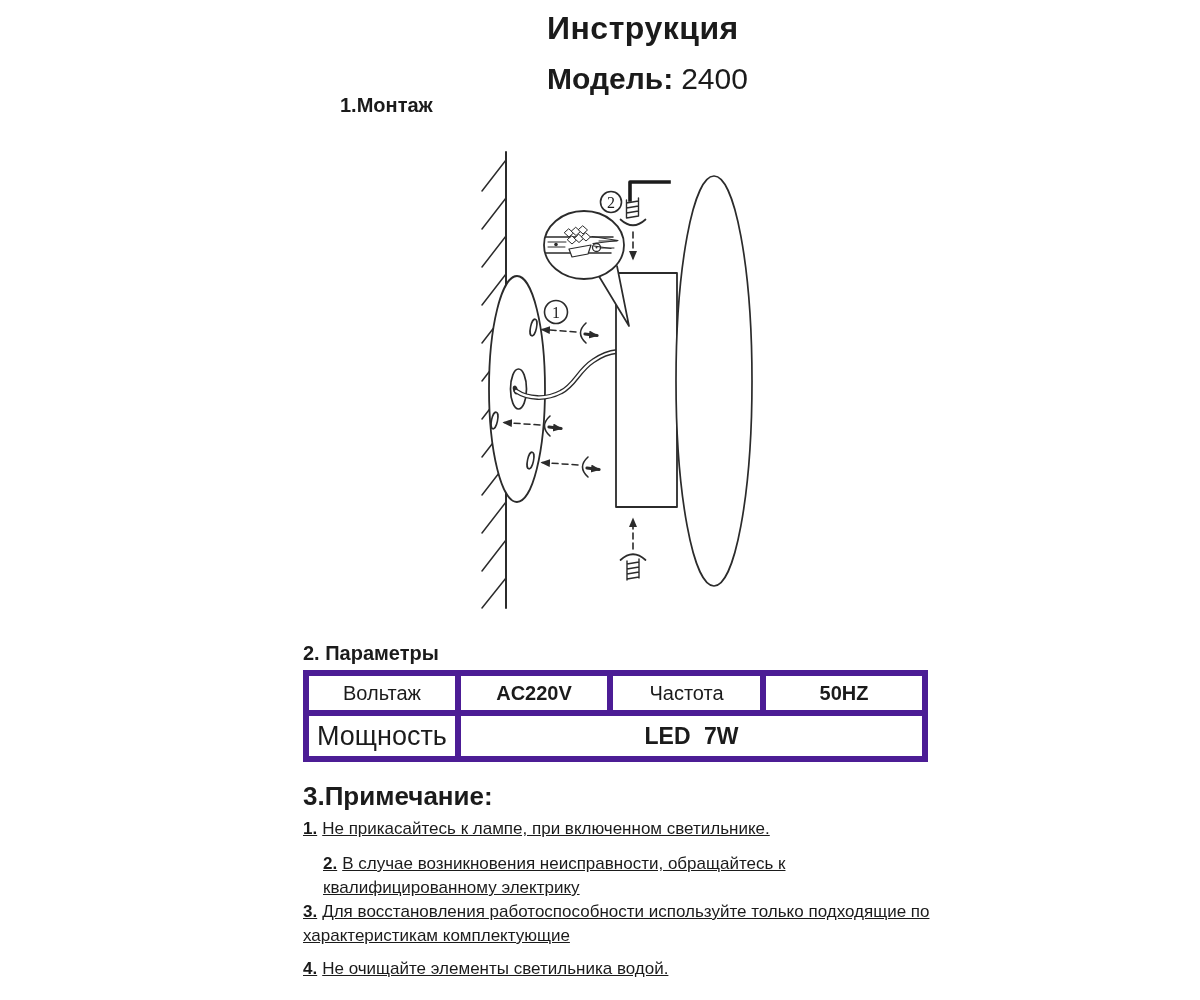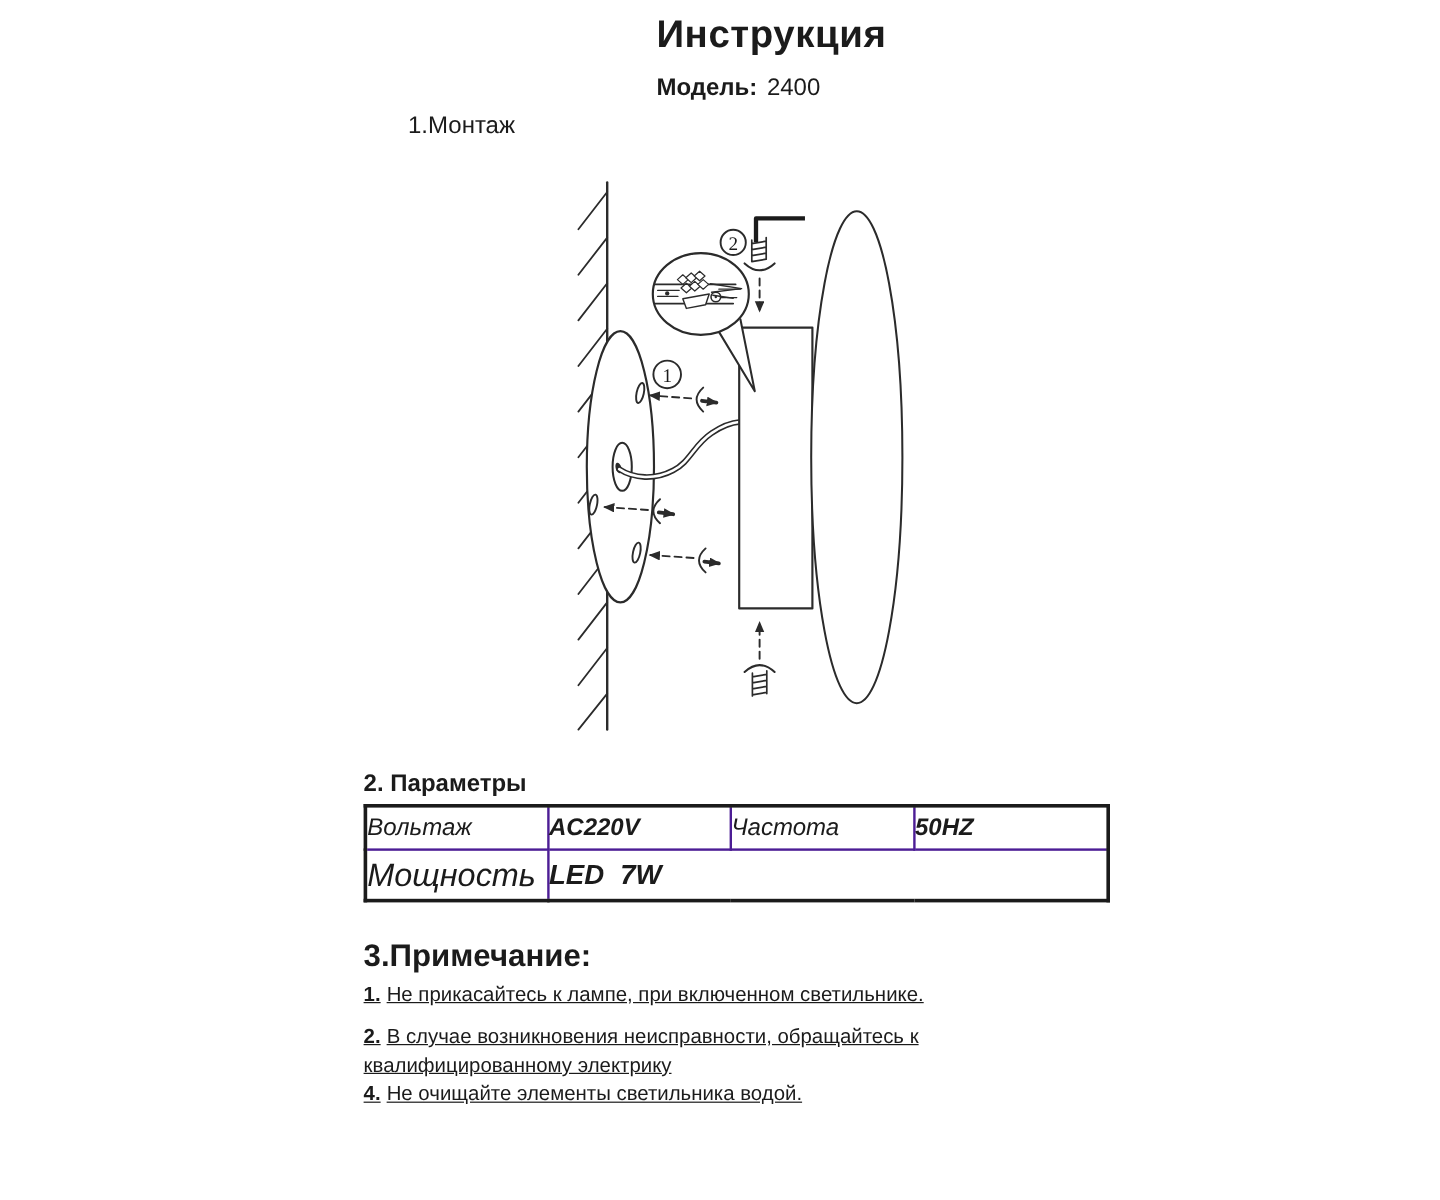--- a/index.html
+++ b/index.html
@@ -3,41 +3,41 @@
 <meta charset="utf-8">
 <style>
   html,body{margin:0;padding:0;}
   body{
     width:1200px;height:1000px;background:#ffffff;position:relative;overflow:hidden;
     font-family:"Liberation Sans",sans-serif;color:#1b1b1b;
     -webkit-font-smoothing:antialiased;
   }
   .abs{position:absolute;}
   .page-title{left:547px;top:10px;font-size:32px;font-weight:700;letter-spacing:.5px;}
-  .model-line{left:547px;top:62px;font-size:20px;}
+  .model-line{left:547px;top:62px;font-size:30px;}
   .model-line b{margin-right:8px;}
-  .h-mount{left:340px;top:94px;font-size:20px;font-weight:400;}
+  .h-mount{left:340px;top:94px;font-size:20px;font-weight:700;}
   .h-params{left:303px;top:642px;font-size:20px;font-weight:700;}
   .h-notes{left:303px;top:781px;font-size:26px;font-weight:700;}
   table.params{
     position:absolute;left:303px;top:670px;width:619px;
     border-collapse:collapse;table-layout:fixed;
     border:3px solid #1b1b1b;
   }
   table.params td{
-    border:2px solid #4c1d95;vertical-align:middle;
-    font-size:20px;padding:0;font-style:italic;
+    border:6px solid #4c1d95;text-align:center;vertical-align:middle;
+    font-size:20px;padding:0;
   }
   table.params tr.r1 td{height:34px;}
   table.params tr.r2 td{height:40px;font-size:27px;}
   td.bold{font-weight:700;margin-top:44px;}
   td.led{font-weight:700;font-size:23px !important;word-spacing:7px;}
   .notes{left:303px;top:817px;width:632px;font-size:17px;line-height:24px;}
   .notes p{margin:0 0 11px 0;text-decoration:underline;}
-  .notes p.tight{margin-bottom:0;}
+  .notes p.tight{margin-bottom:0;margin-left:20px;}
   .notes p.semi{margin-bottom:9px;}
   .notes b{margin-right:5px;}
   svg text{font-family:"Liberation Serif",serif;}
   .diagram{left:440px;top:140px;}
 </style>
 </head>
 <body>
 
 <div class="abs page-title">Инструкция</div>
 <div class="abs model-line">
@@ -147,14 +147,15 @@
     <td>Мощность</td>
     <td class="led" colspan="3">LED 7W</td>
   </tr>
 </tbody>
   </table>
 
 <div class="abs h-notes">3.Примечание:</div>
 <div class="abs notes">
   <p><b>1.</b><span>Не прикасайтесь к лампе, при включенном светильнике.</span></p>
   <p class="tight"><b>2.</b><span>В случае возникновения неисправности, обращайтесь к квалифицированному электрику</span></p>
+  <p class="semi"><b>3.</b><span>Для восстановления работоспособности используйте только подходящие по характеристикам комплектующие</span></p>
   <p><b>4.</b><span>Не очищайте элементы светильника водой.</span></p>
 </div>
 
 </body></html>

